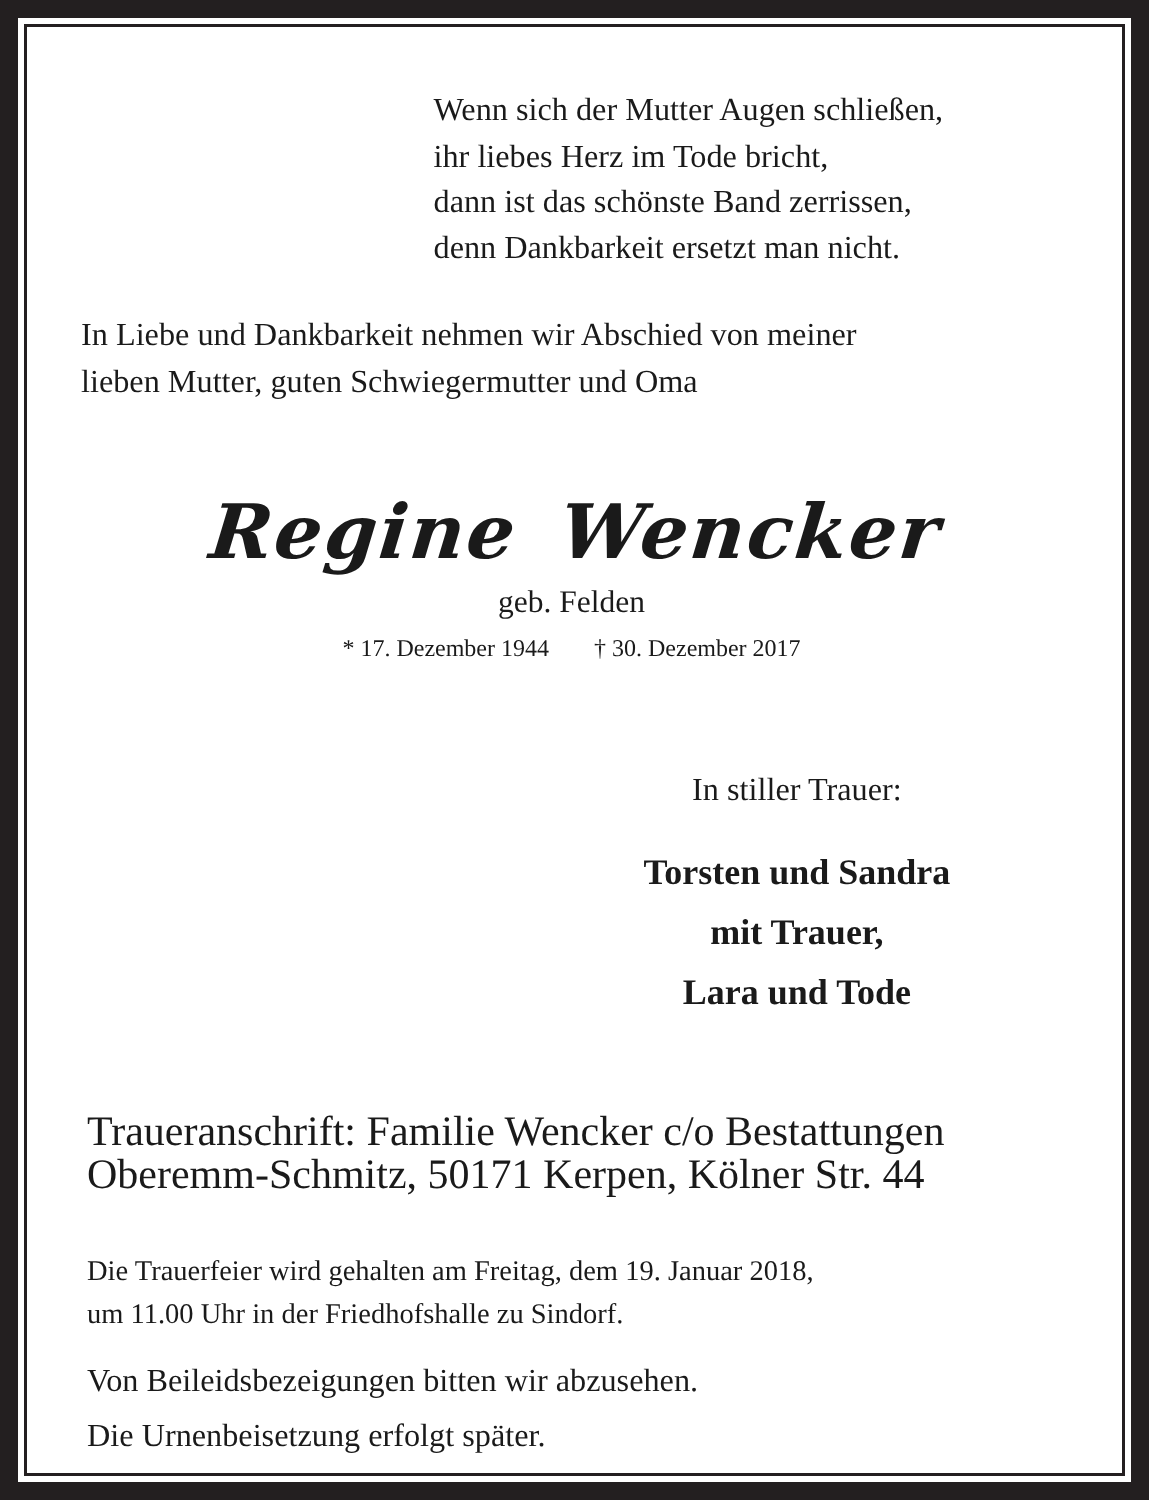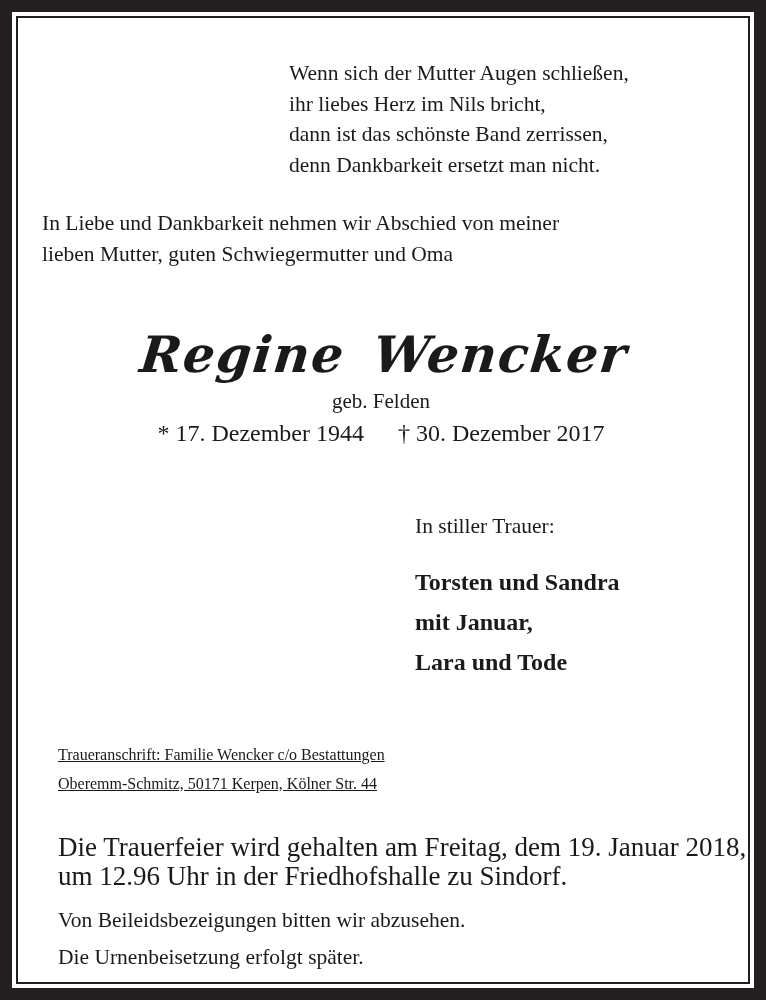--- a/index.html
+++ b/index.html
@@ -54,21 +54,21 @@
   #poem {
     left: 271px;
     top: 40px;
     font-size: 21.5px;
     line-height: 30.5px;
     white-space: nowrap;
   }
 
   
   #dedication {
-    left: 24px;
+    left: 36px;
     top: 190px;
     width: 680px;
     font-size: 21.5px;
     line-height: 30.5px;
   }
   #dedication div { white-space: nowrap; }
 
   
   #name-block {
     left: 0;
@@ -88,56 +88,56 @@
     transform: skewX(-6deg);
     transform-origin: center bottom;
   }
   #maiden-name {
     margin-top: 2px;
     font-size: 21px;
     line-height: 27px;
   }
   #dates {
     margin-top: 4px;
-    font-size: 24px;
+    font-size: 16px;
     line-height: 28px;
   }
   #dates .gap { display: inline-block; width: 22px; }
 
   
   #mourners {
-    left: 397px;
+    left: 411px;
     top: 494px;
+    text-align: center;
   }
   #mourners-intro {
     font-size: 21.5px;
     line-height: 28px;
     white-space: nowrap;
   }
   #mourners-names {
     margin-top: 22px;
     font-weight: 700;
     font-size: 24px;
     line-height: 40px;
     white-space: nowrap;
   }
 
   
   #address {
     left: 40px;
     top: 722px;
-    font-size: 16px;
-    line-height: 29px;
-    white-space: nowrap;
-    text-decoration: underline;
+    font-size: 28px;
+    line-height: 29px;
+    white-space: nowrap;
   }
   #service {
     left: 40px;
     top: 815px;
-    font-size: 27px;
+    font-size: 19px;
     line-height: 29px;
     white-space: nowrap;
   }
   #condolence {
     left: 40px;
     top: 888px;
     font-size: 21.5px;
     line-height: 29px;
     white-space: nowrap;
   }
@@ -152,21 +152,21 @@
 </head>
 <body>
 
 <div id="notice">
   <div id="frame-gap">
     <div id="frame-inner">
       <div id="content">
 
         <div class="blk" id="poem">
           <div>Wenn sich der Mutter Augen schließen,</div>
-          <div>ihr liebes Herz im Nils bricht,</div>
+          <div>ihr liebes Herz im Tode bricht,</div>
           <div>dann ist das schönste Band zerrissen,</div>
           <div>denn Dankbarkeit ersetzt man nicht.</div>
         </div>
 
         <div class="blk" id="dedication">
           <div>In Liebe und Dankbarkeit nehmen wir Abschied von meiner</div>
           <div>lieben Mutter, guten Schwiegermutter und Oma</div>
         </div>
 
         <div class="blk" id="name-block">
@@ -178,33 +178,33 @@
             <span class="gap"></span>
             <span>†</span>
             <span>30. Dezember 2017</span>
           </div>
         </div>
 
         <div class="blk" id="mourners">
           <div id="mourners-intro">In stiller Trauer:</div>
           <div id="mourners-names">
             <div>Torsten und Sandra</div>
-            <div>mit Januar,</div>
+            <div>mit Trauer,</div>
             <div>Lara und Tode</div>
           </div>
         </div>
 
         <div class="blk" id="address">
           <div>Traueranschrift: Familie Wencker c/o Bestattungen</div>
           <div>Oberemm-Schmitz, 50171 Kerpen, Kölner Str. 44</div>
         </div>
 
         <div class="blk" id="service">
           <div>Die Trauerfeier wird gehalten am Freitag, dem 19. Januar 2018,</div>
-          <div>um 12.96 Uhr in der Friedhofshalle zu Sindorf.</div>
+          <div>um 11.00 Uhr in der Friedhofshalle zu Sindorf.</div>
         </div>
 
         <div class="blk" id="interment">Die Urnenbeisetzung erfolgt später.</div>
 
         <div class="blk" id="condolence">Von Beileidsbezeigungen bitten wir abzusehen.</div>
 
       </div>
     </div>
   </div>
 </div>

